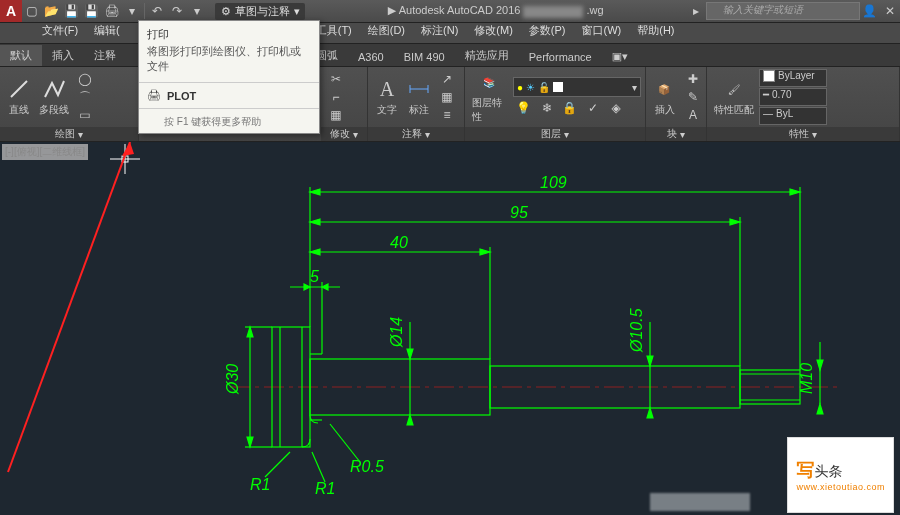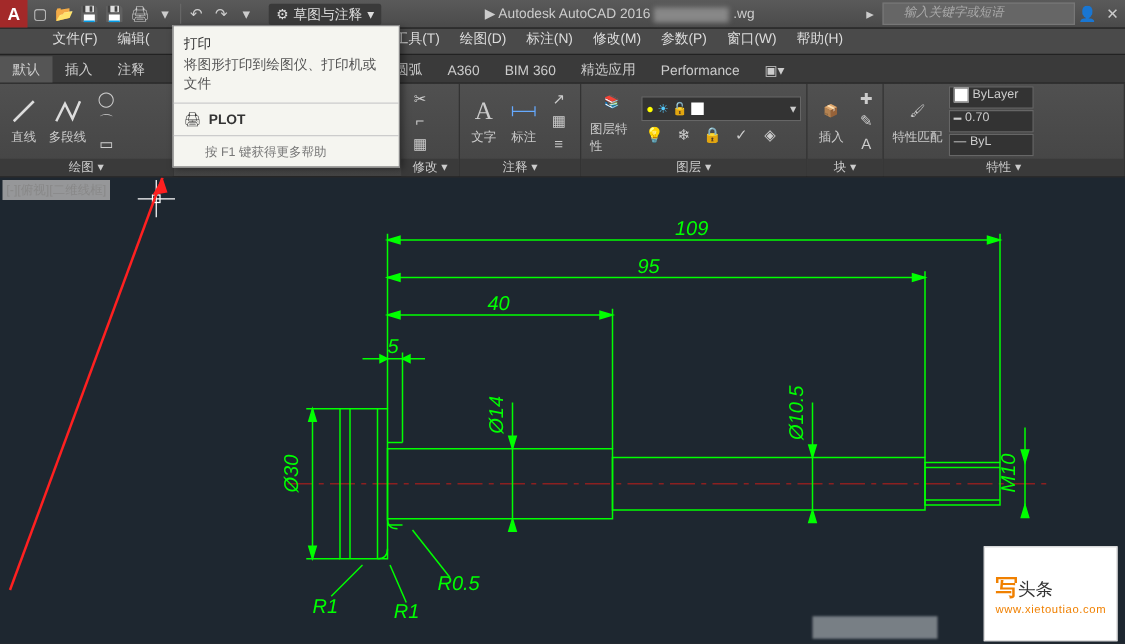--- a/index.html
+++ b/index.html
@@ -97,21 +97,21 @@
   <div class="tt-f1">按 F1 键获得更多帮助</div>
 </div>
 
 <div class="tabs">
   <div class="tab active">默认</div>
   <div class="tab">插入</div>
   <div class="tab">注释</div>
   <span style="width:180px"></span>
   <div class="tab">圆弧</div>
   <div class="tab">A360</div>
-  <div class="tab">BIM 360</div>
+  <div class="tab">BIM 490</div>
   <div class="tab">精选应用</div>
   <div class="tab">Performance</div>
   <div class="tab">▣▾</div>
 </div>
 
 <div class="ribbon">
 
   <div class="panel" style="width:138px">
     <div class="body">
       <div class="rbtn">

